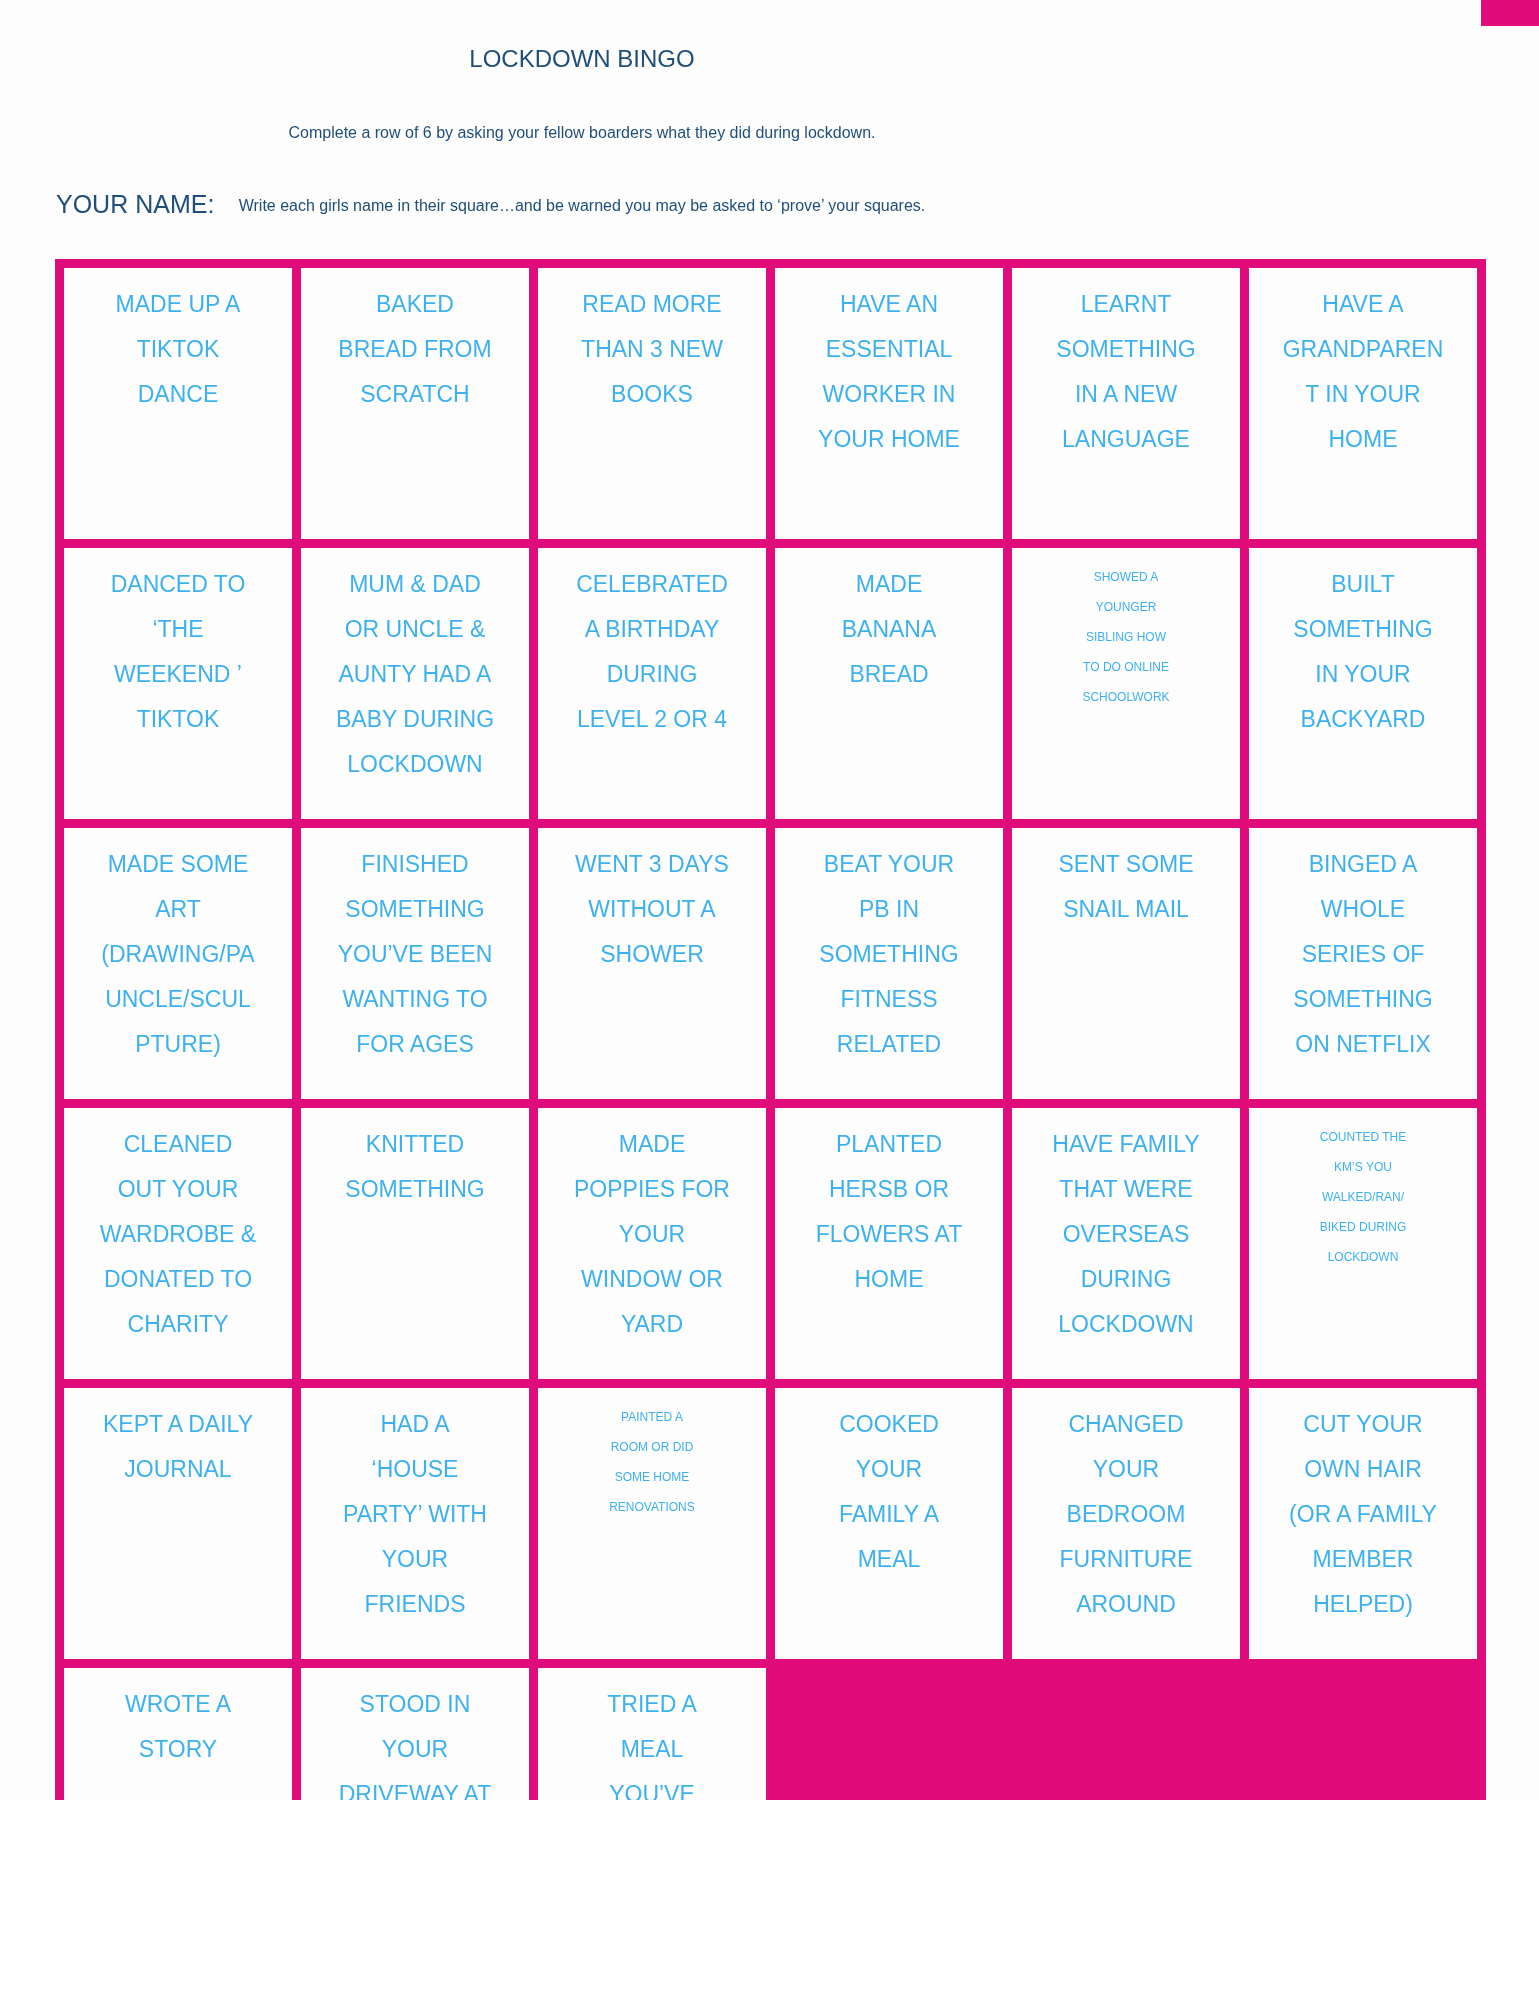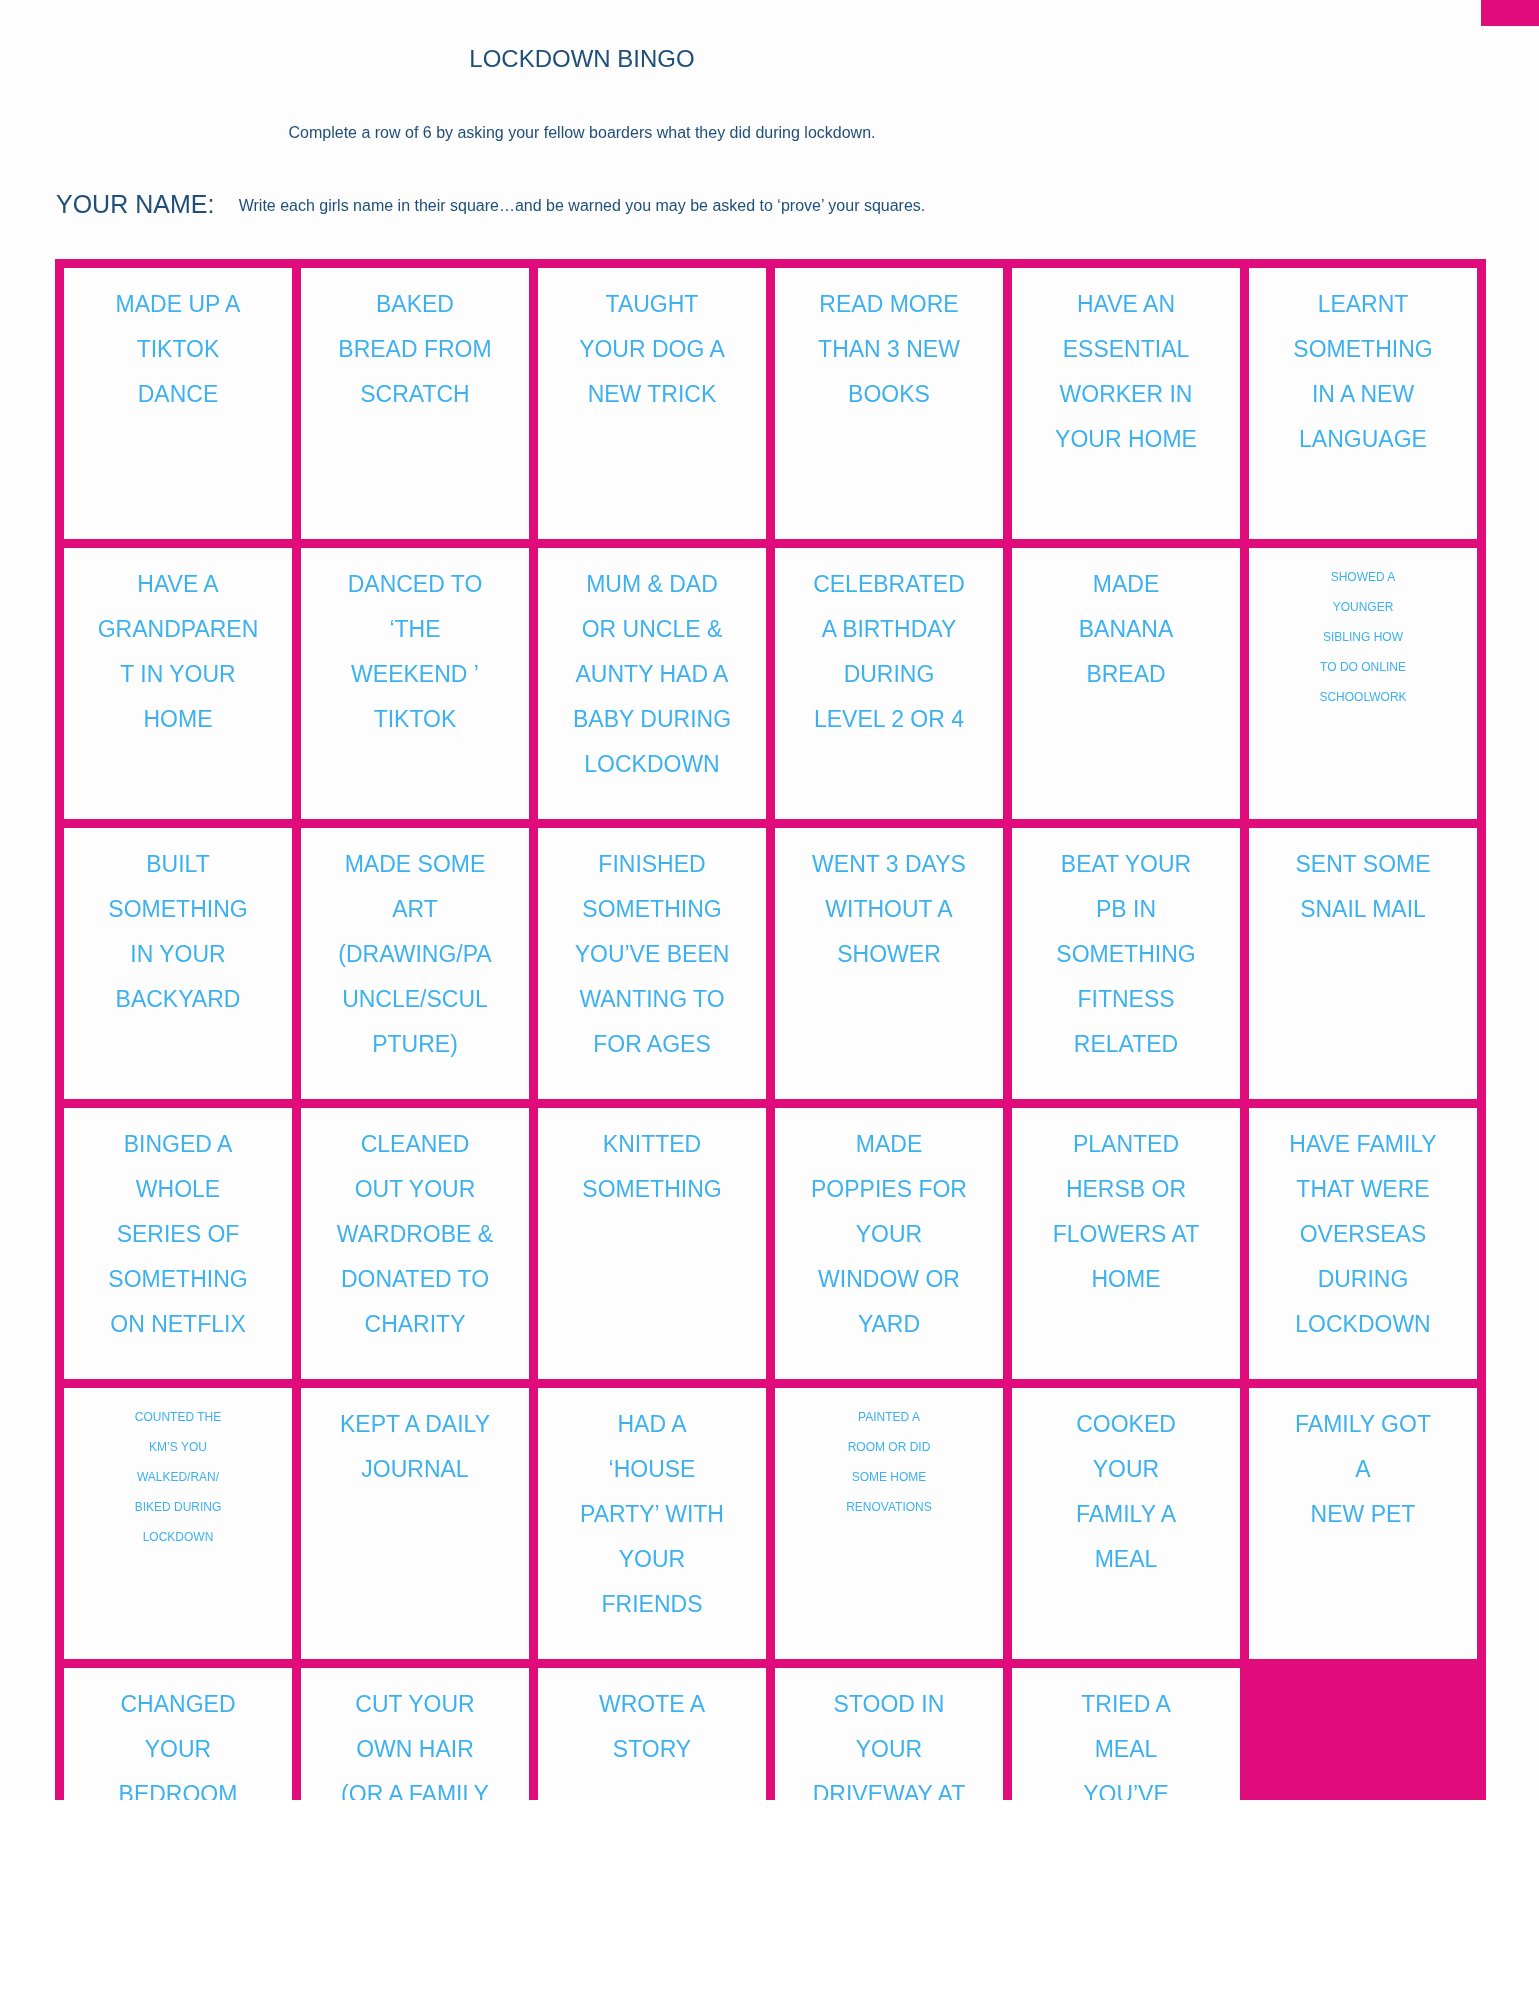--- a/index.html
+++ b/index.html
@@ -101,25 +101,20 @@
         <span class="cell-text">MADE UP A
 TIKTOK
 DANCE</span>
       </div>
       <div class="cell">
         <span class="cell-text">BAKED
 BREAD FROM
 SCRATCH</span>
       </div>
       <div class="cell">
-        <span class="cell-text">TAUGHT
-YOUR DOG A
-NEW TRICK</span>
-      </div>
-      <div class="cell">
         <span class="cell-text">READ MORE
 THAN 3 NEW
 BOOKS</span>
       </div>
       <div class="cell">
         <span class="cell-text">HAVE AN
 ESSENTIAL
 WORKER IN
 YOUR HOME</span>
       </div>
@@ -264,25 +259,20 @@
 SOME HOME
 RENOVATIONS</span>
       </div>
       <div class="cell">
         <span class="cell-text">COOKED
 YOUR
 FAMILY A
 MEAL</span>
       </div>
       <div class="cell">
-        <span class="cell-text">FAMILY GOT
-A
-NEW PET</span>
-      </div>
-      <div class="cell">
         <span class="cell-text">CHANGED
 YOUR
 BEDROOM
 FURNITURE
 AROUND</span>
       </div>
       <div class="cell">
         <span class="cell-text">CUT YOUR
 OWN HAIR
 (OR A FAMILY

